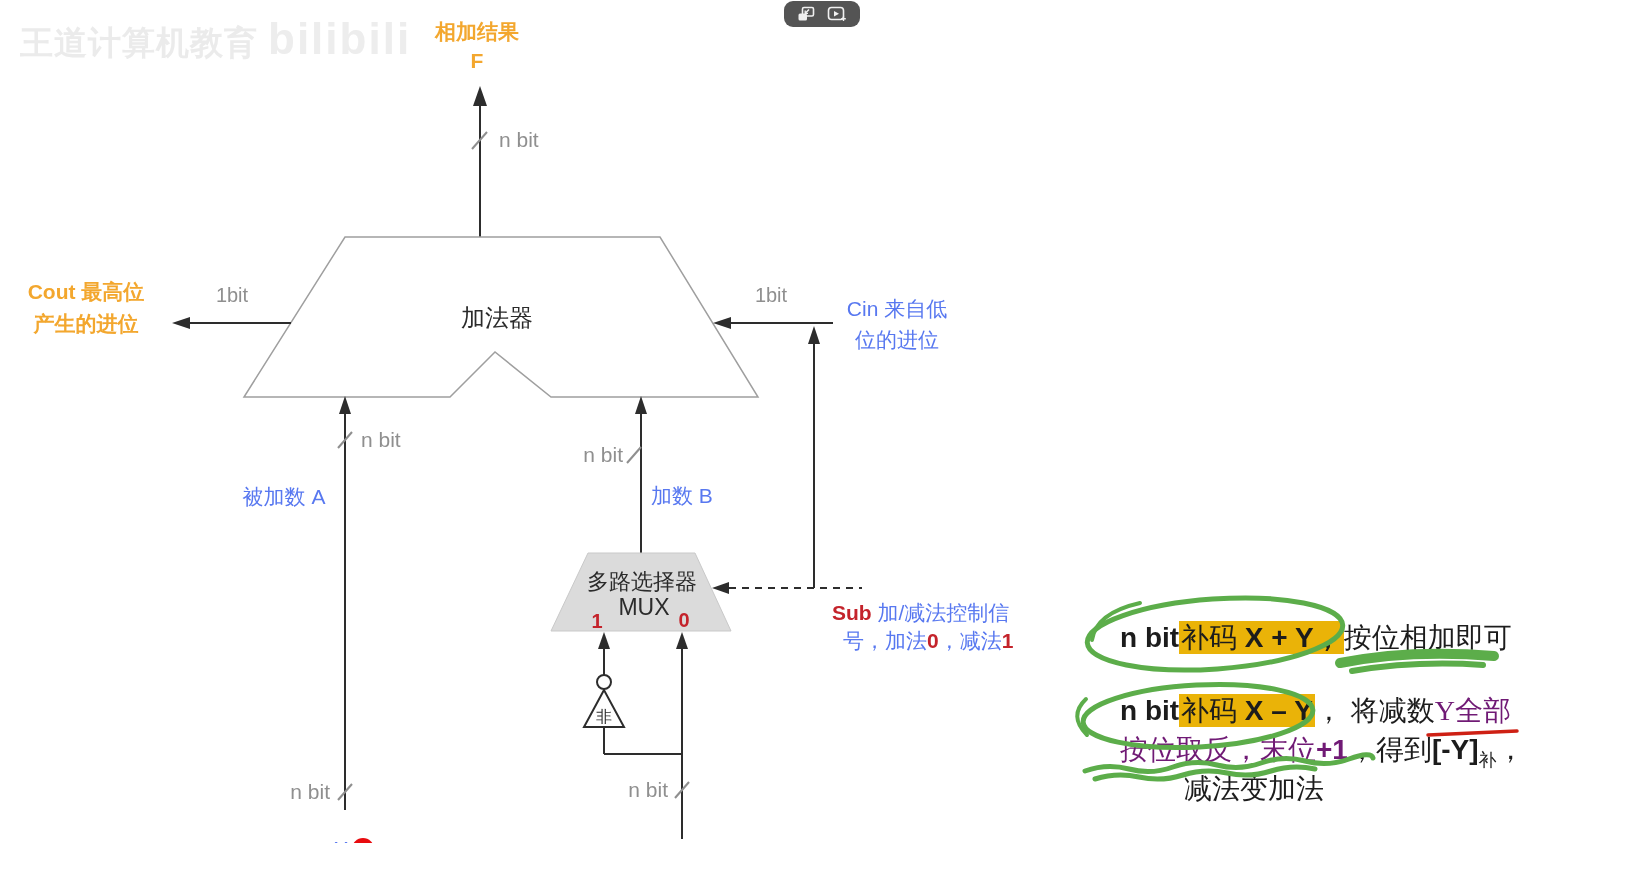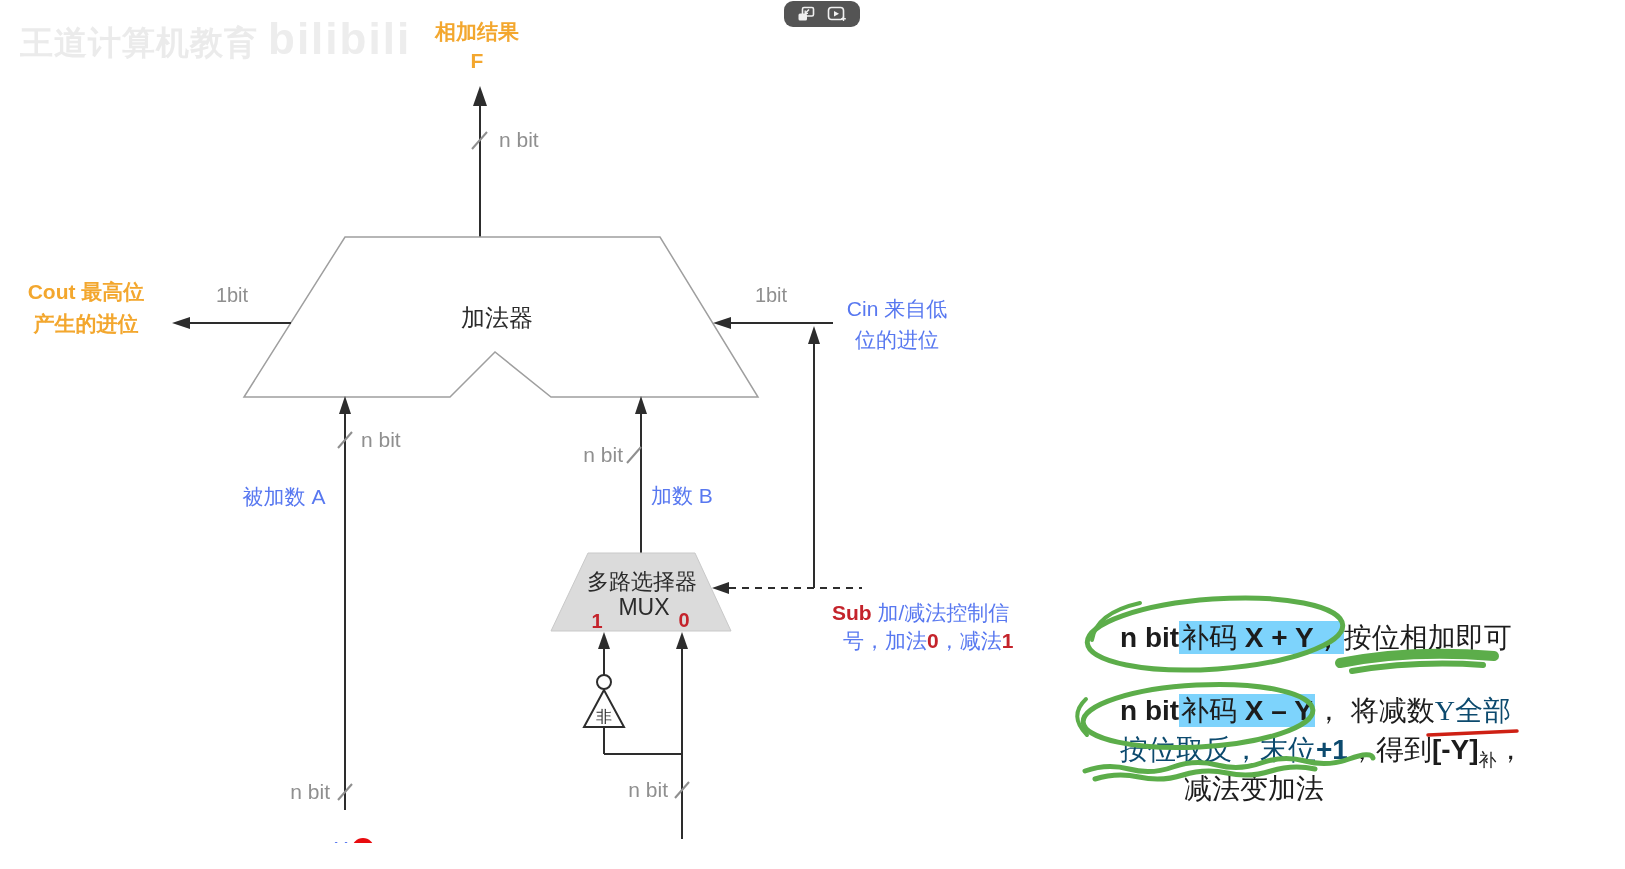--- a/index.html
+++ b/index.html
@@ -23,22 +23,22 @@
   .t-gray{fill:#8f8f8f;}
   .t-dark{fill:#2b2b2b;}
   .t-red{fill:#C4232B;font-weight:700;}
   .ln{stroke:#2d2d2d;stroke-width:2;}
   .ah{fill:#2d2d2d;}
   .slash{stroke:#8f8f8f;stroke-width:2;}
   
   .note{position:absolute;z-index:3;white-space:nowrap;font-size:28px;color:#1c1c1c;
         font-family:"Liberation Serif","DejaVu Serif",serif;line-height:36px;}
   .nlat{font-family:"Liberation Sans",sans-serif;font-weight:700;}
-  .hl{background:#7dd3fc;padding:1px 2px;}
-  .nred{color:#0c4a6e;}
+  .hl{background:#eab308;padding:1px 2px;}
+  .nred{color:#701a75;}
   .nsub{font-size:18px;vertical-align:-7px;}
   .gap14{}
   .gap8{margin-left:8px;margin-top:15px;}
 </style>
 </head>
 <body>
 
 <div class="canvas">
 
   <div class="watermark">

